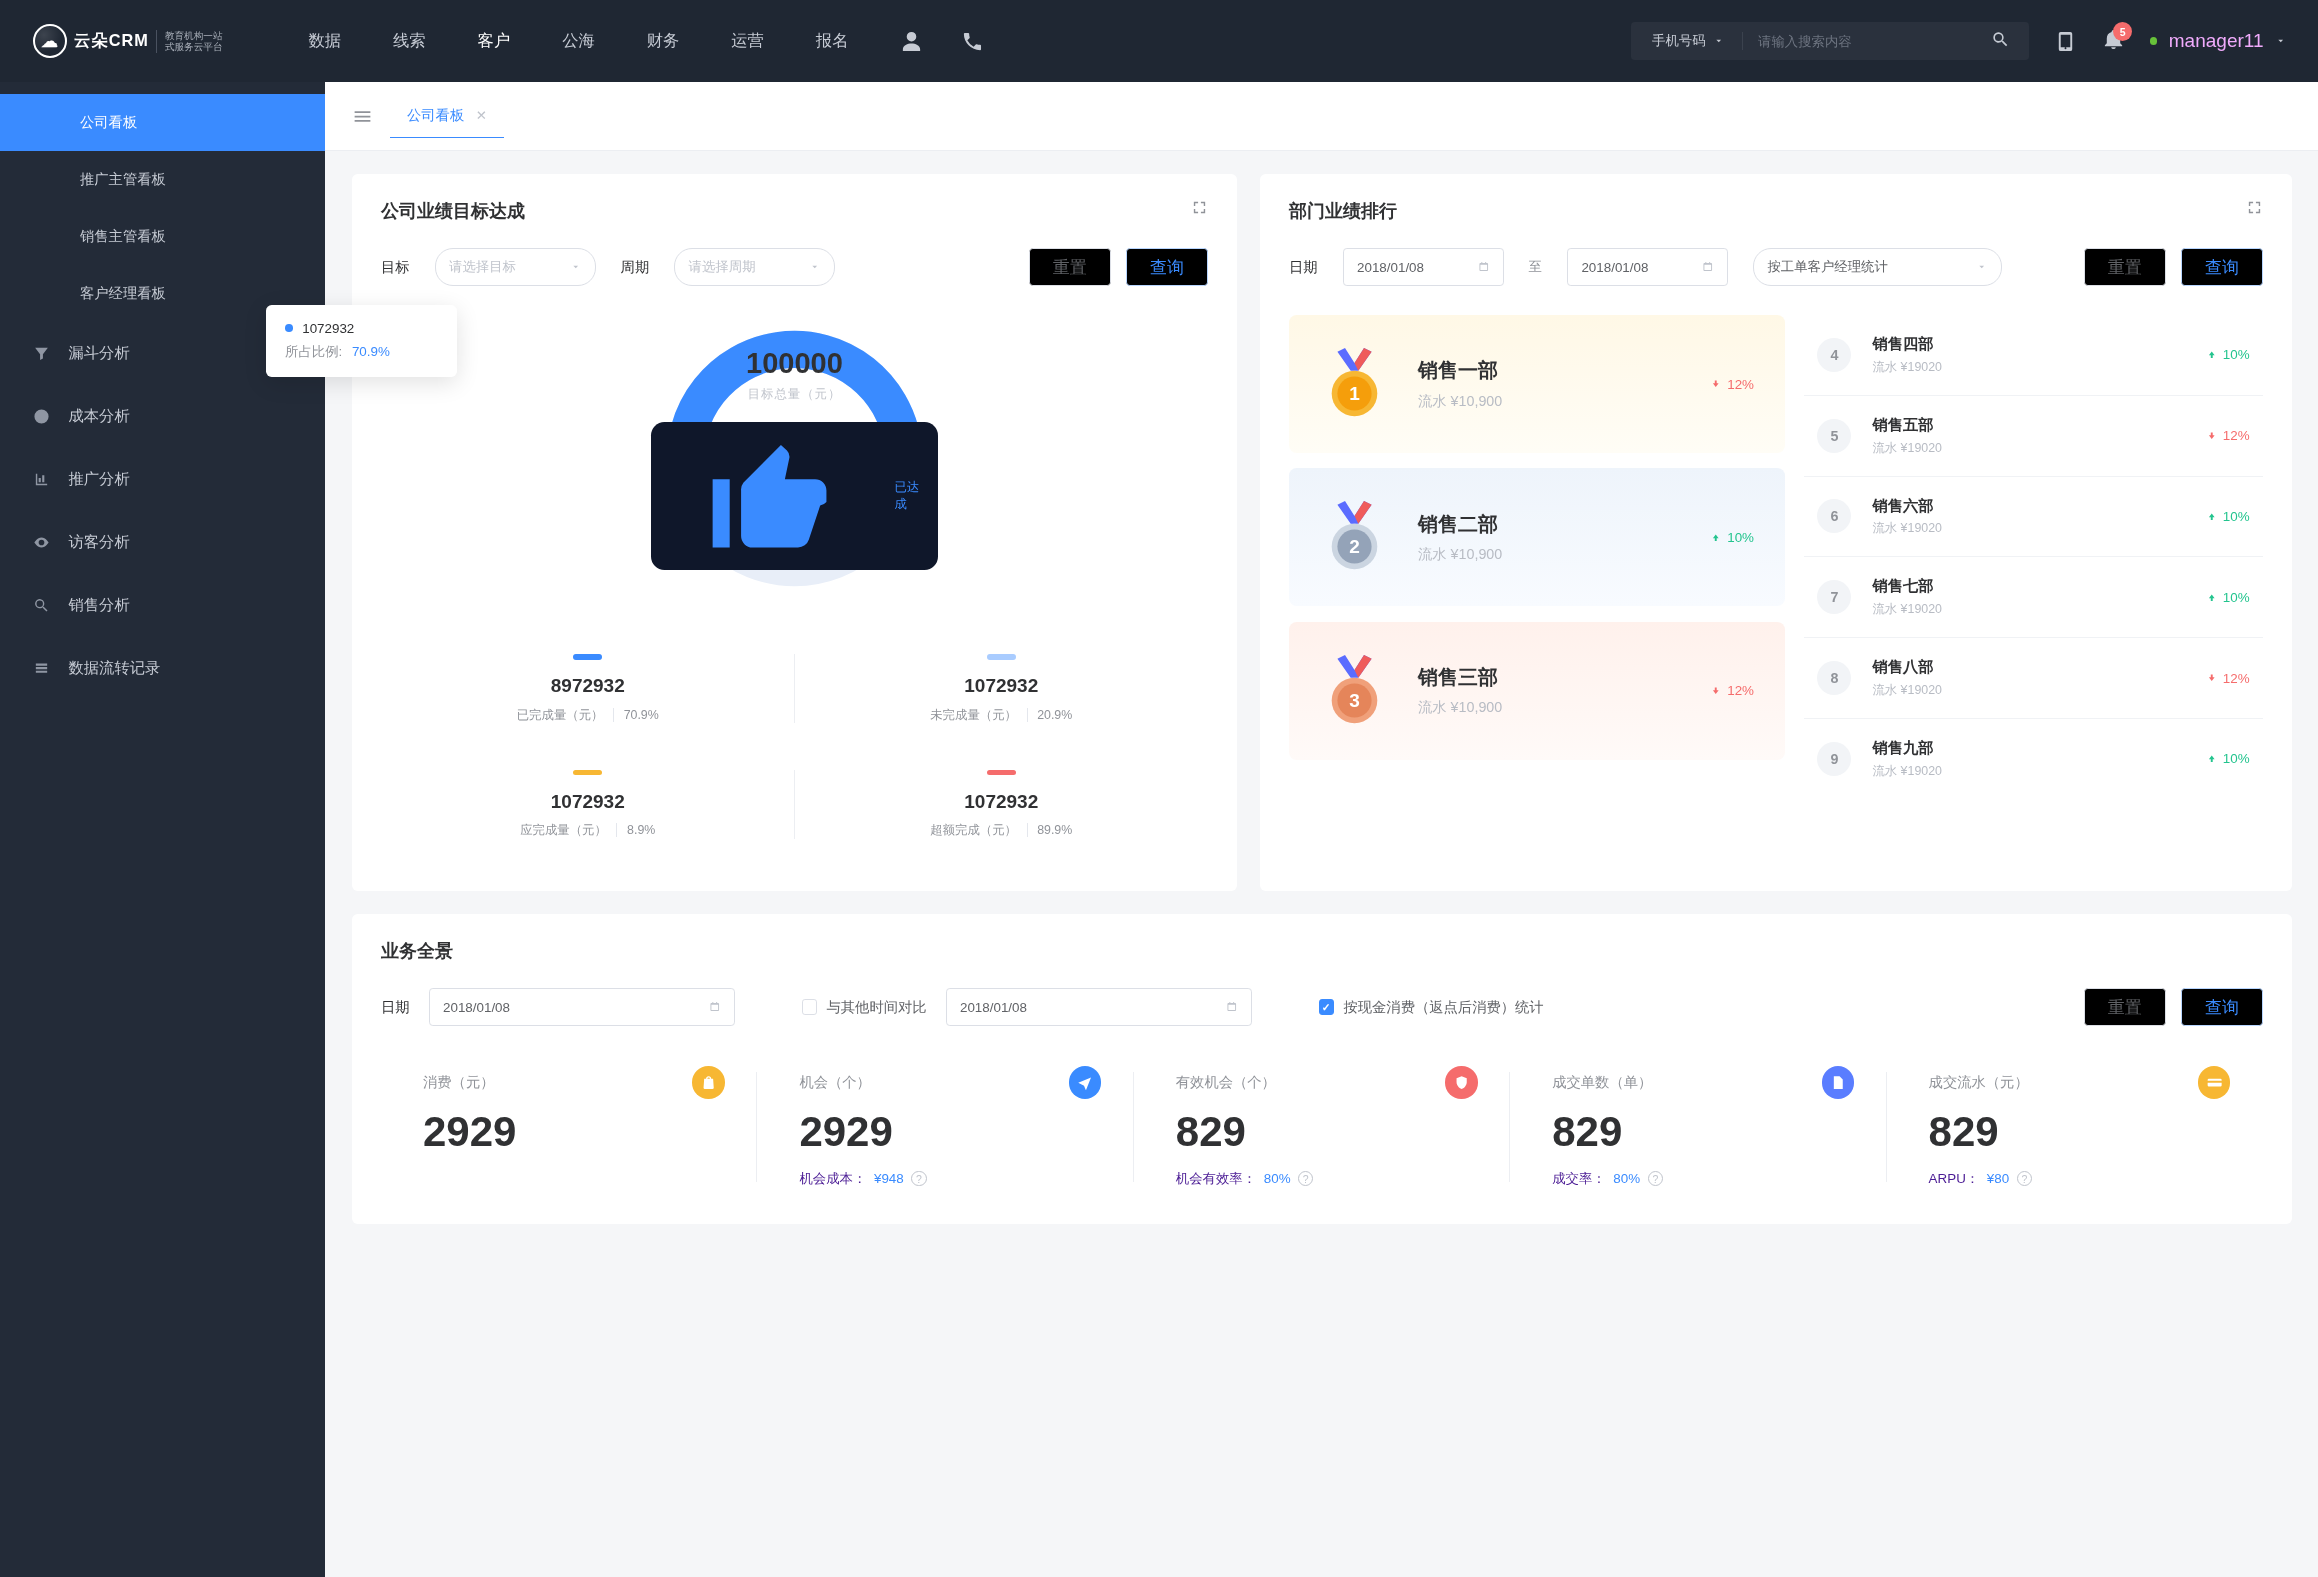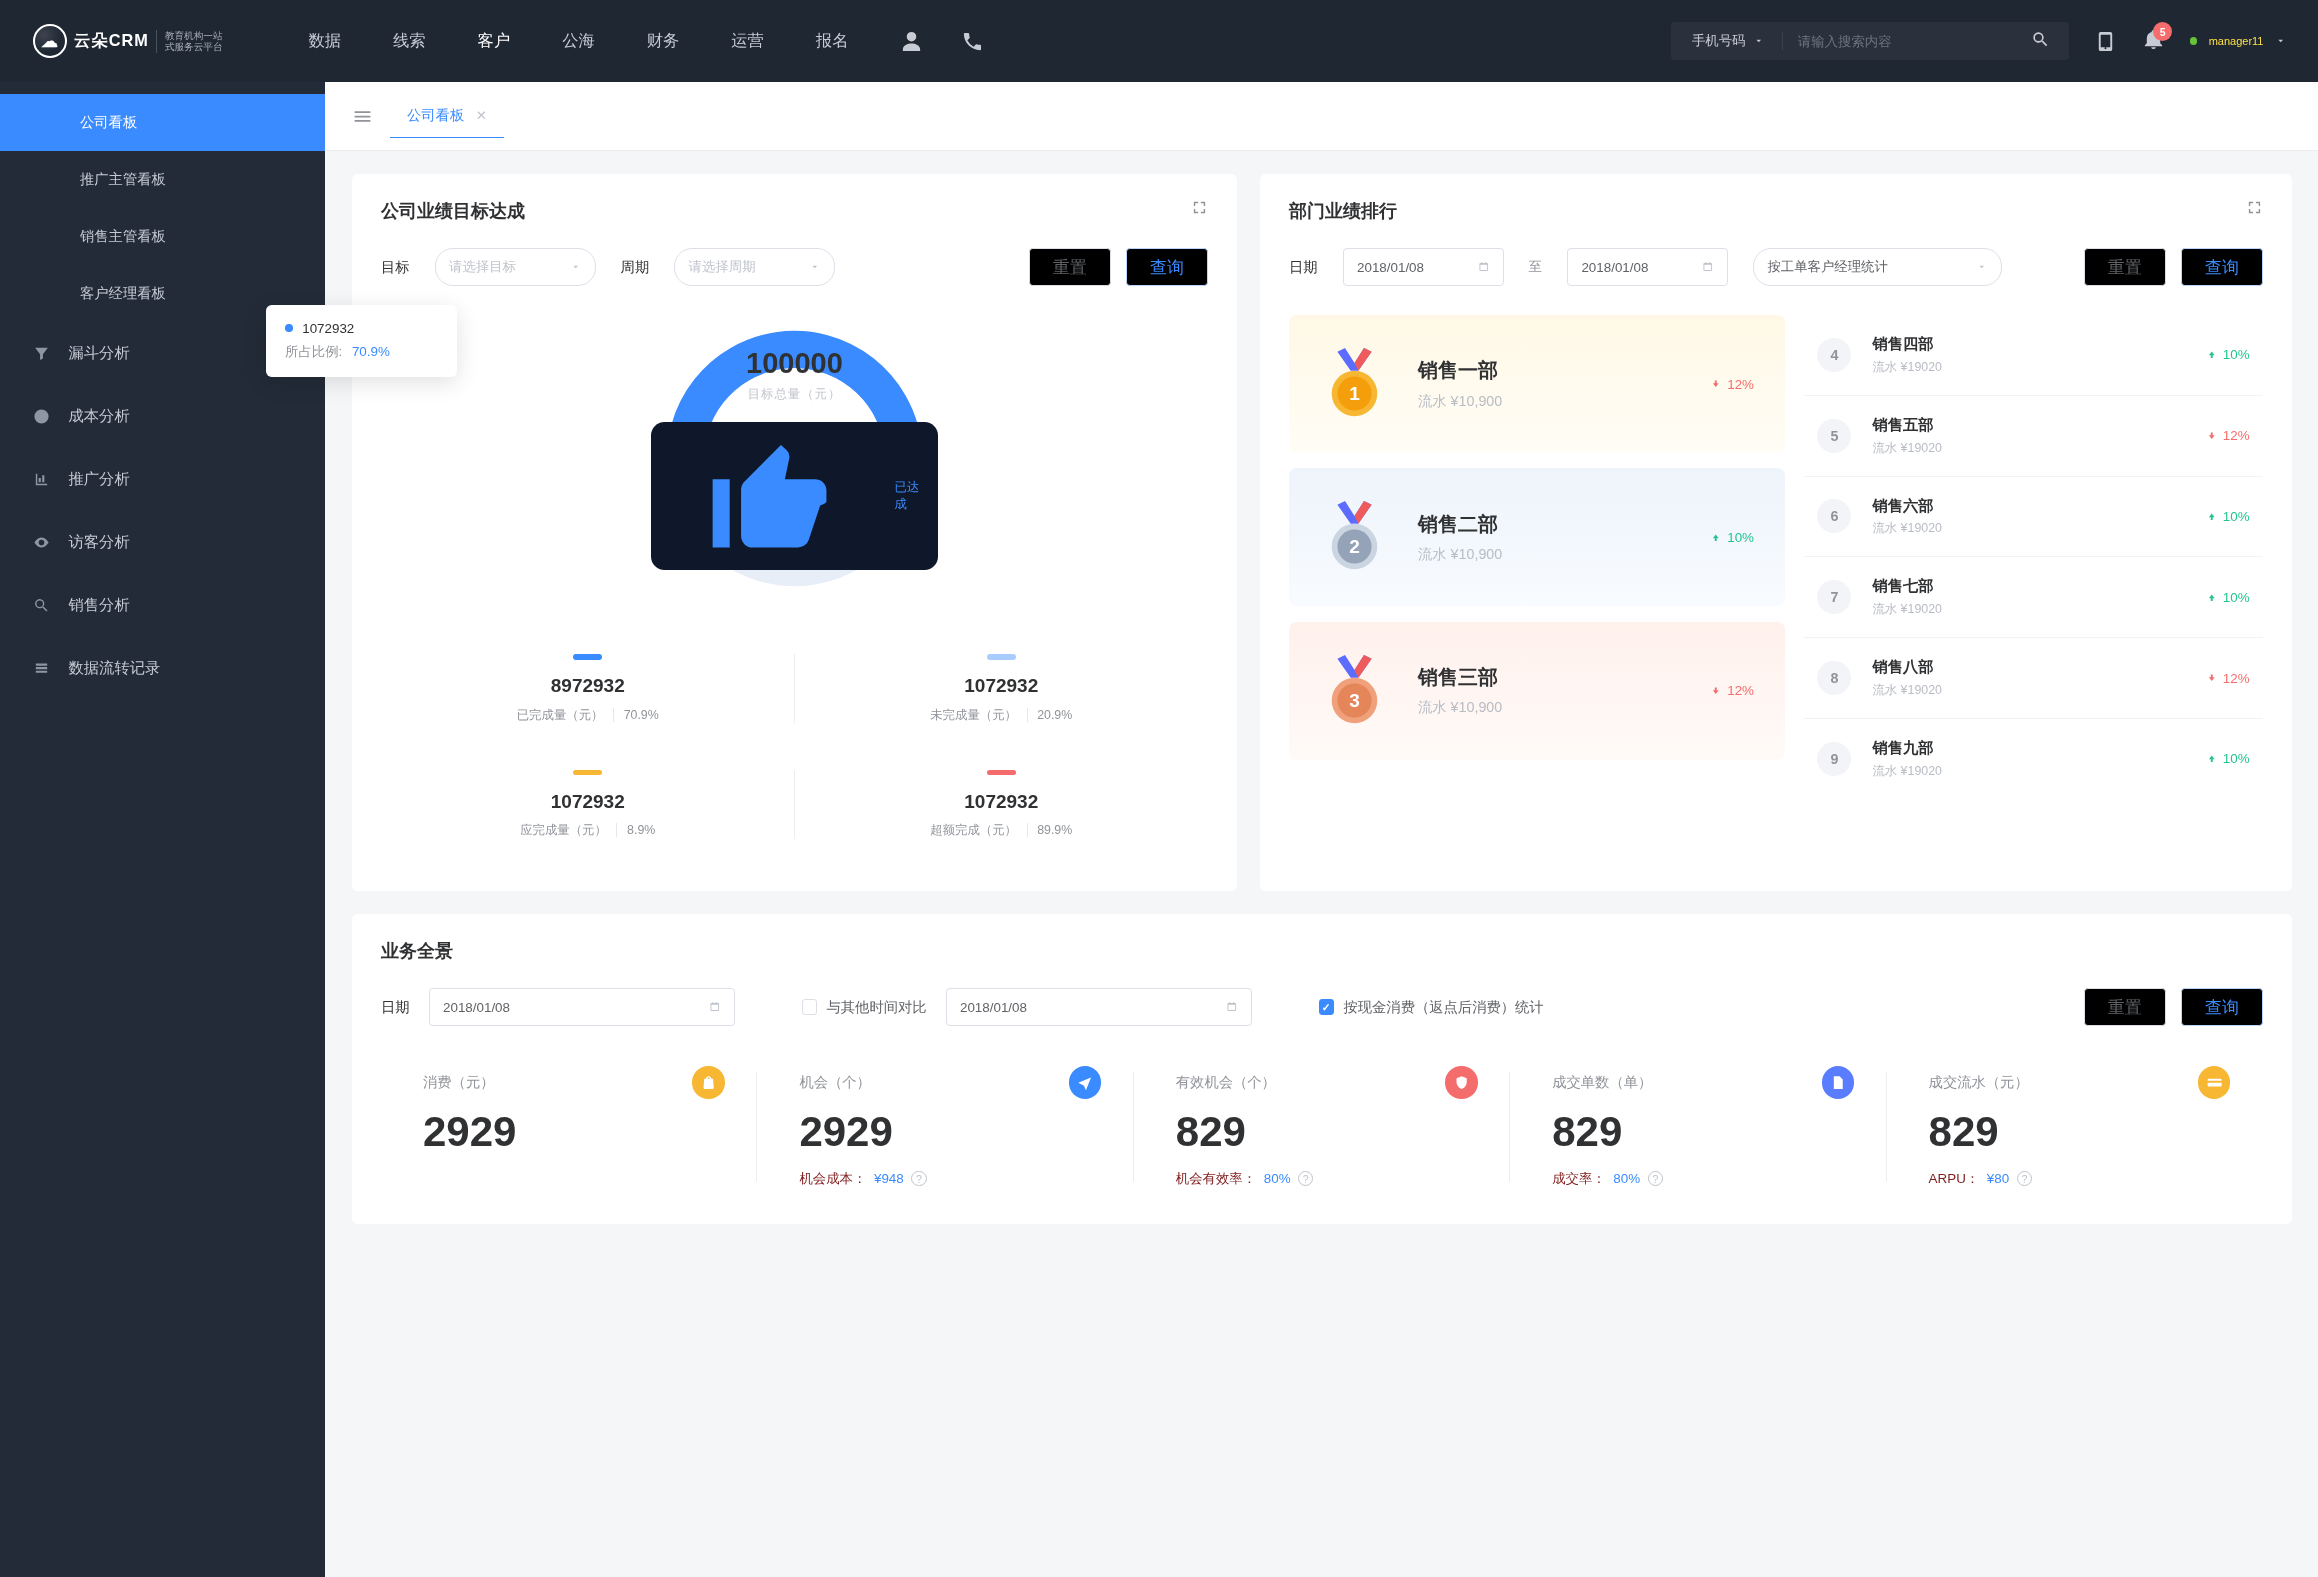--- a/index.html
+++ b/index.html
@@ -14,21 +14,21 @@
 .navlinks span.active { color: #fff; font-weight: 500; }
 .nav-right { margin-left: auto; display: flex; align-items: center; gap: 25px; }
 .nav-icon { width:23px; height:23px; fill:#c6cbd4; cursor:pointer; }
 .searchbox { display: flex; align-items: center; background: #2a313d; border-radius: 3.8px; height: 38px; }
 .searchbox .sel { padding: 0 17px 0 21px; color:#c6cbd4; font-size:13.4px; display:flex; align-items:center; gap:7.6px; border-right:1px solid #3b424e;}
 .searchbox input { background: transparent; border: 0; color: #fff; padding: 0 15.3px; font-size:13.4px; width: 229px; outline:none; }
 .searchbox input::placeholder { color: #6d7480; }
 .searchbox .sicon { padding: 0 19px; }
 .notif { position: relative; }
 .notif .badge { position: absolute; top:-5.7px; right:-7.6px; background:#f56c6c; color:#fff; border-radius:50%; width:19px; height:19px; font-size:10.5px; display:flex; align-items:center; justify-content:center; font-weight:600;}
-.user { display:flex; align-items:center; gap:11.5px; color:#fde047; font-size:11px;text-align:right; }
+.user { display:flex; align-items:center; gap:11.5px; color:#f0abfc; font-size:19px;text-align:right; }
 .user .dot { width:7.6px; height:7.6px; border-radius:50%; background:#67c23a; }
 .shell { display:flex; }
 .sidebar { width: 325px; background:#232b38; min-height: 1495px; color:#c6cbd4; padding-top: 11.5px; }
 .side-group { padding: 21px 32.5px; display:flex; align-items:center; gap:19px; font-size:15.3px; cursor:pointer; }
 .side-group.hd { color:#fff; border-bottom:1px solid #2c3340; justify-content:space-between; }
 .side-group.hd .lft { display:flex; align-items:center; gap:19px; }
 .side-sub { padding: 19px 32.5px 19px 80px; font-size:14.3px; cursor:pointer; color:#c6cbd4; }
 .side-sub.active { background:#3a8bff; color:#fff; }
 .side-ico { width:17px; height:17px; fill:#8f96a3; }
 .content { flex:1; padding: 0; }
@@ -100,21 +100,21 @@
 .chk.on::after { content:"✓"; color:#fff; font-size:10.5px; font-weight:700; }
 .chklabel { font-size:14.3px; color:#606266; }
 .metrics { display:grid; grid-template-columns: repeat(5, 1fr); }
 .metric { padding: 7.6px 32.5px 7.6px 42px; position:relative; }
 .metric:not(:last-child)::after { content:""; position:absolute; right:0; top:10%; bottom:10%; width:1px; background:#eceef2; }
 .m-top { display:flex; align-items:center; justify-content:space-between; color:#909399; font-size:14.3px; }
 .m-ico { width:32.5px; height:32.5px; border-radius:50%; display:flex; align-items:center; justify-content:center; }
 .m-ico svg { width:15.3px; height:15.3px; fill:#fff; }
 .m-val { font-size:42px; font-weight:700; color:#303133; margin-top:9.6px; }
 .m-sub { margin-top:13.4px; font-size:13.4px; display:flex; align-items:center; gap:7.6px; }
-.m-sub .k { color:#7f1d1d; }
+.m-sub .k { color:#4c1d95; }
 .m-sub .v { color:#3a8bff; }
 .m-sub .q { width:15.3px; height:15.3px; border:1.1px solid #c0c4cc; border-radius:50%; color:#c0c4cc; font-size:10.5px; display:inline-flex; align-items:center; justify-content:center; }
 </style>
 </head>
 <body>
 
 <svg width="0" height="0" style="position:absolute">
   <defs>
     <symbol id="i-chev" viewBox="0 0 24 24">
         <path d="M7 10l5 5 5-5z"></path>

